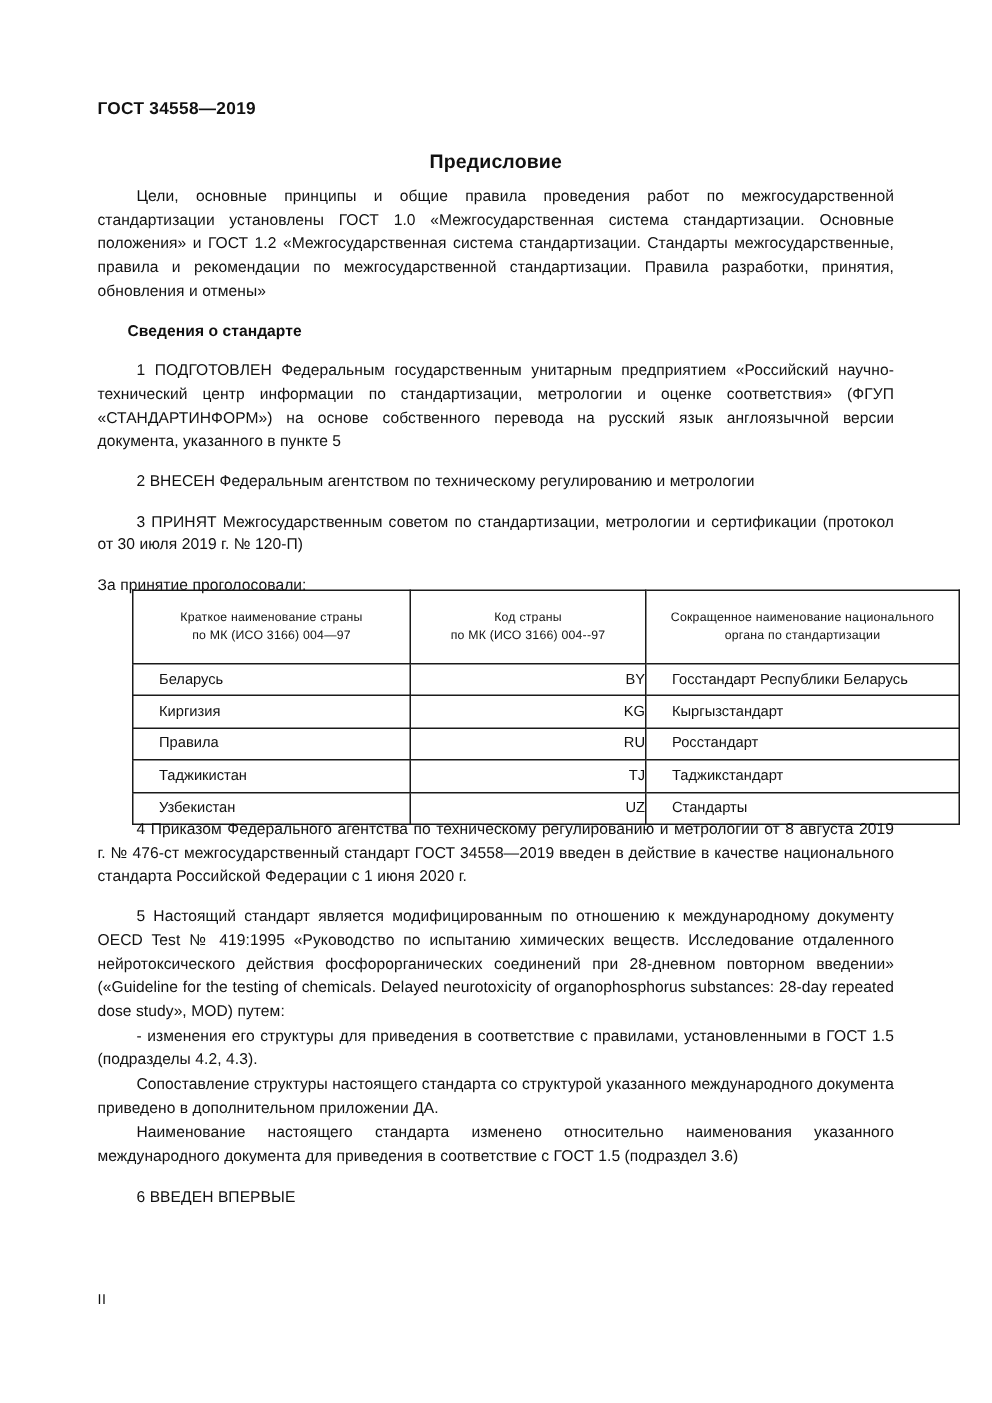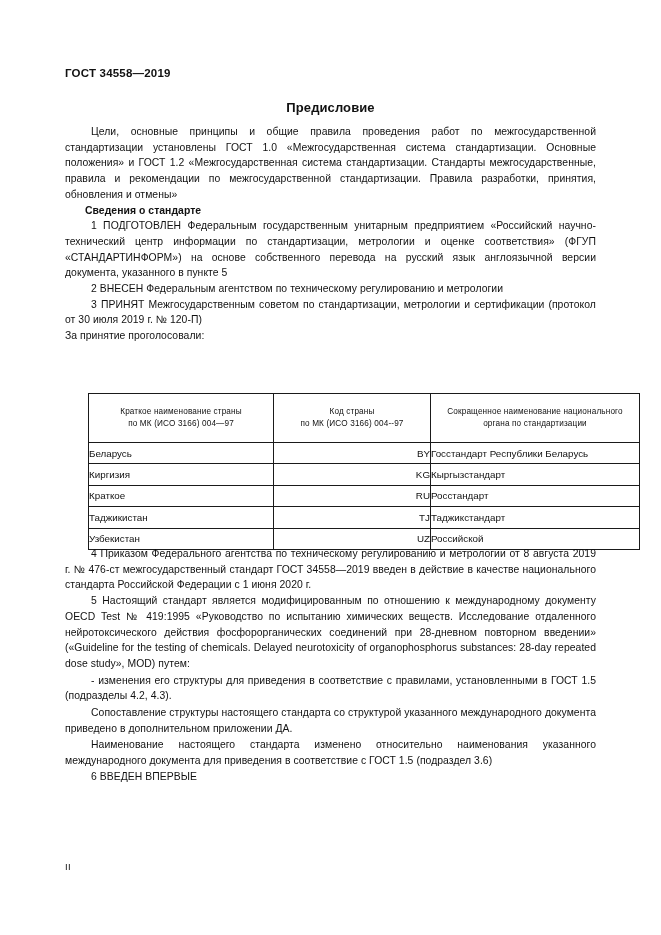--- a/index.html
+++ b/index.html
@@ -63,21 +63,21 @@
     margin: 0;
     font-size: 10.4px;
     line-height: 15.7px;
     text-align: justify;
     text-justify: inter-word;
     letter-spacing: 0.05px;
     hyphens: none;
   }
   p.ind { text-indent: 26px; }
   p.ind-sm { text-indent: 20px; }
-  p.gap { }
+  p.gap { margin-top: 11px; }
   p.gap-sm { margin-top: 1px; }
   p.bold { font-weight: bold; }
   p.nojust { text-align: left; }
 
   
   .vote-table {
     position: absolute;
     left: 40px;
     top: 381px;
     width: 524px;
@@ -94,21 +94,21 @@
     height: 42px;
     text-align: center;
     font-size: 8.2px;
     line-height: 12px;
     letter-spacing: 0.15px;
     padding: 3px 4px;
   }
   .vote-table tbody td {
     height: 20.4px;
     font-size: 9.8px;
-    padding: 0 0 0 0;
+    padding: 0 0 0 17px;
   }
   .vote-table tbody td.c {
     text-align: right;
     padding-left: 0;
   }
   .col1 { width: 176px; }
   .col2 { width: 148px; }
   .col3 { width: 200px; }
 
   
@@ -168,33 +168,33 @@
           <td class="col1">Беларусь</td>
           <td class="col2 c">BY</td>
           <td class="col3">Госстандарт Республики Беларусь</td>
         </tr>
         <tr>
           <td class="col1">Киргизия</td>
           <td class="col2 c">KG</td>
           <td class="col3">Кыргызстандарт</td>
         </tr>
         <tr>
-          <td class="col1">Краткое</td>
+          <td class="col1">Правила</td>
           <td class="col2 c">RU</td>
           <td class="col3">Росстандарт</td>
         </tr>
         <tr>
           <td class="col1">Таджикистан</td>
           <td class="col2 c">TJ</td>
           <td class="col3">Таджикстандарт</td>
         </tr>
         <tr>
           <td class="col1">Узбекистан</td>
           <td class="col2 c">UZ</td>
-          <td class="col3">Российской</td>
+          <td class="col3">Стандарты</td>
         </tr>
       </tbody>
     </table>
 
     <div class="body" style="top:534px;">
 
       <p class="t ind">4 Приказом Федерального агентства по техническому регулированию и метрологии от 8 августа 2019 г. № 476-ст межгосударственный стандарт ГОСТ 34558—2019 введен в действие в качестве национального стандарта Российской Федерации с 1 июня 2020 г.</p>
 
       <p class="t ind gap">5 Настоящий стандарт является модифицированным по отношению к международному документу OECD Test № 419:1995 «Руководство по испытанию химических веществ. Исследование отдаленного нейротоксического действия фосфорорганических соединений при 28-дневном повторном введении» («Guideline for the testing of chemicals. Delayed neurotoxicity of organophosphorus substances: 28-day repeated dose study», MOD) путем:</p>
 

